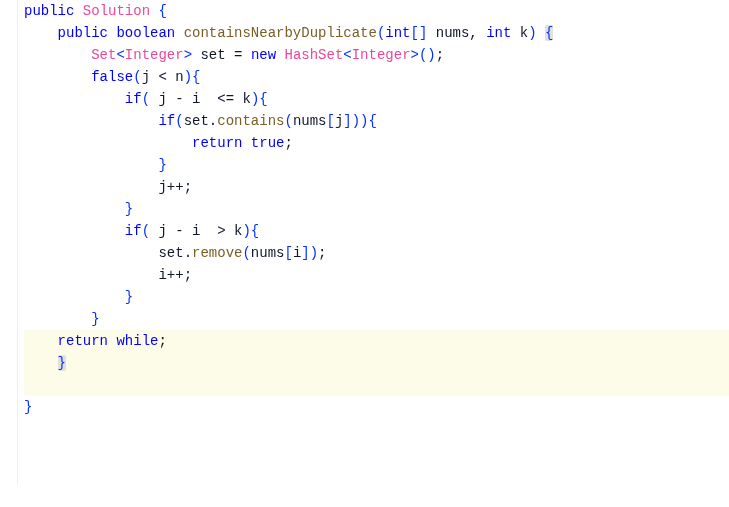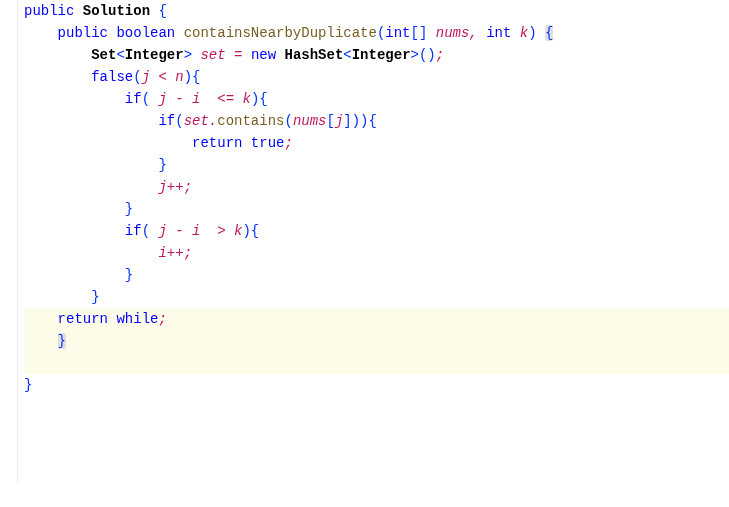--- a/index.html
+++ b/index.html
@@ -31,25 +31,25 @@
     flex: 1;
     padding-left: 6px;
   }
   .line {
     height: 22px;
     line-height: 22px;
     white-space: pre;
   }
   .line.hl { background: #fcfce8; }
   .kw { color: #0000ff; }
-  .type { color: #000000; font-weight: bold; }
+  .type { color: #ec4899; }
   .method { color: #795e26; }
   .num { color: #098658; }
   .br { color: #0431fa; }
-  .plain { color: #be185d; font-style: italic; }
+  .plain { color: #0f172a; }
   .highlight-br { background: #e0e0e0; border-radius: 2px; }
 </style>
 </head>
 <body>
 
 <div class="editor">
   <div class="gutter">
       <div class="ln"></div>
       <div class="ln"></div>
       <div class="ln"></div>
@@ -78,20 +78,21 @@
       <div class="line"><span class="plain">    </span><span class="kw">public</span><span class="plain"> </span><span class="kw">boolean</span><span class="plain"> </span><span class="method">containsNearbyDuplicate</span><span class="br">(</span><span class="kw">int</span><span class="br">[]</span><span class="plain"> nums, </span><span class="kw">int</span><span class="plain"> k</span><span class="br">)</span><span class="plain"> </span><span class="br highlight-br">{</span></div>
       <div class="line"><span class="plain">        </span><span class="type">Set</span><span class="br">&lt;</span><span class="type">Integer</span><span class="br">&gt;</span><span class="plain"> set = </span><span class="kw">new</span><span class="plain"> </span><span class="type">HashSet</span><span class="br">&lt;</span><span class="type">Integer</span><span class="br">&gt;()</span><span class="plain">;</span></div>
       <div class="line"><span class="plain">        </span><span class="kw">false</span><span class="br">(</span><span class="plain">j &lt; n</span><span class="br">){</span></div>
       <div class="line"><span class="plain">            </span><span class="kw">if</span><span class="br">(</span><span class="plain"> j - i  &lt;= k</span><span class="br">){</span></div>
       <div class="line"><span class="plain">                </span><span class="kw">if</span><span class="br">(</span><span class="plain">set.</span><span class="method">contains</span><span class="br">(</span><span class="plain">nums</span><span class="br">[</span><span class="plain">j</span><span class="br">])){</span></div>
       <div class="line"><span class="plain">                    </span><span class="kw">return</span><span class="plain"> </span><span class="kw">true</span><span class="plain">;</span></div>
       <div class="line"><span class="plain">                </span><span class="br">}</span></div>
       <div class="line"><span class="plain">                j++;</span></div>
       <div class="line"><span class="plain">            </span><span class="br">}</span></div>
       <div class="line"><span class="plain">            </span><span class="kw">if</span><span class="br">(</span><span class="plain"> j - i  &gt; k</span><span class="br">){</span></div>
+      <div class="line"><span class="plain">                set.</span><span class="method">remove</span><span class="br">(</span><span class="plain">nums</span><span class="br">[</span><span class="plain">i</span><span class="br">])</span><span class="plain">;</span></div>
       <div class="line"><span class="plain">                i++;</span></div>
       <div class="line"><span class="plain">            </span><span class="br">}</span></div>
       <div class="line"><span class="plain">        </span><span class="br">}</span></div>
       <div class="line hl"><span class="plain">    </span><span class="kw">return</span><span class="plain"> </span><span class="kw">while</span><span class="plain">;</span></div>
       <div class="line hl"><span class="plain">    </span><span class="br highlight-br">}</span></div>
       <div class="line hl"><span class="plain"></span></div>
       <div class="line"><span class="br">}</span></div>
     </div>
 </div>
 

